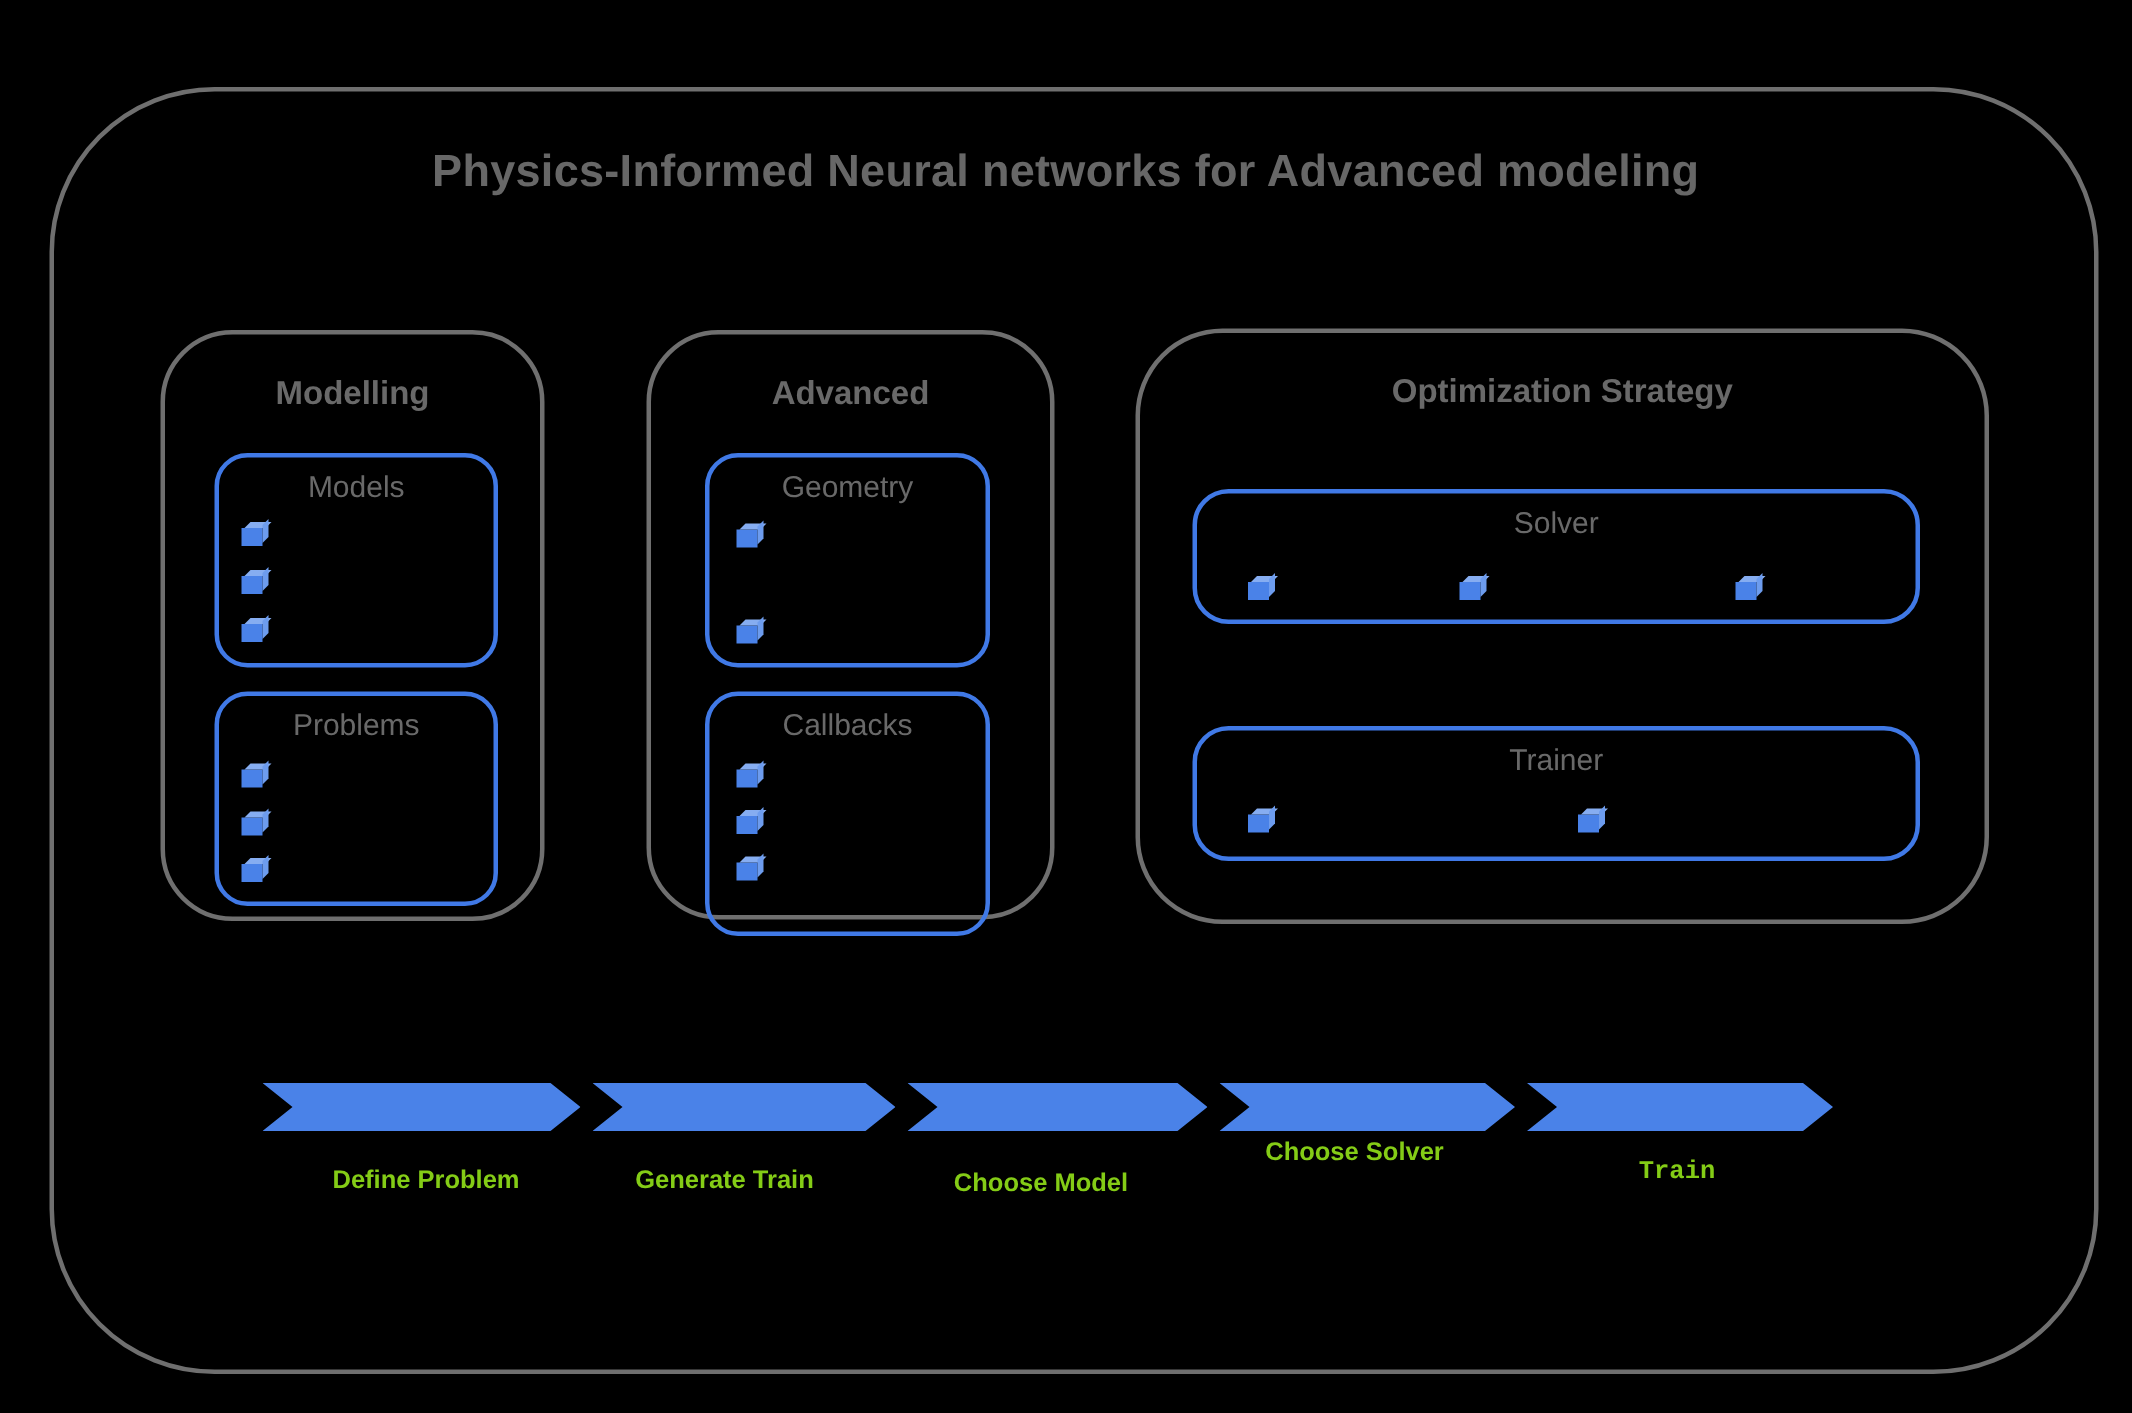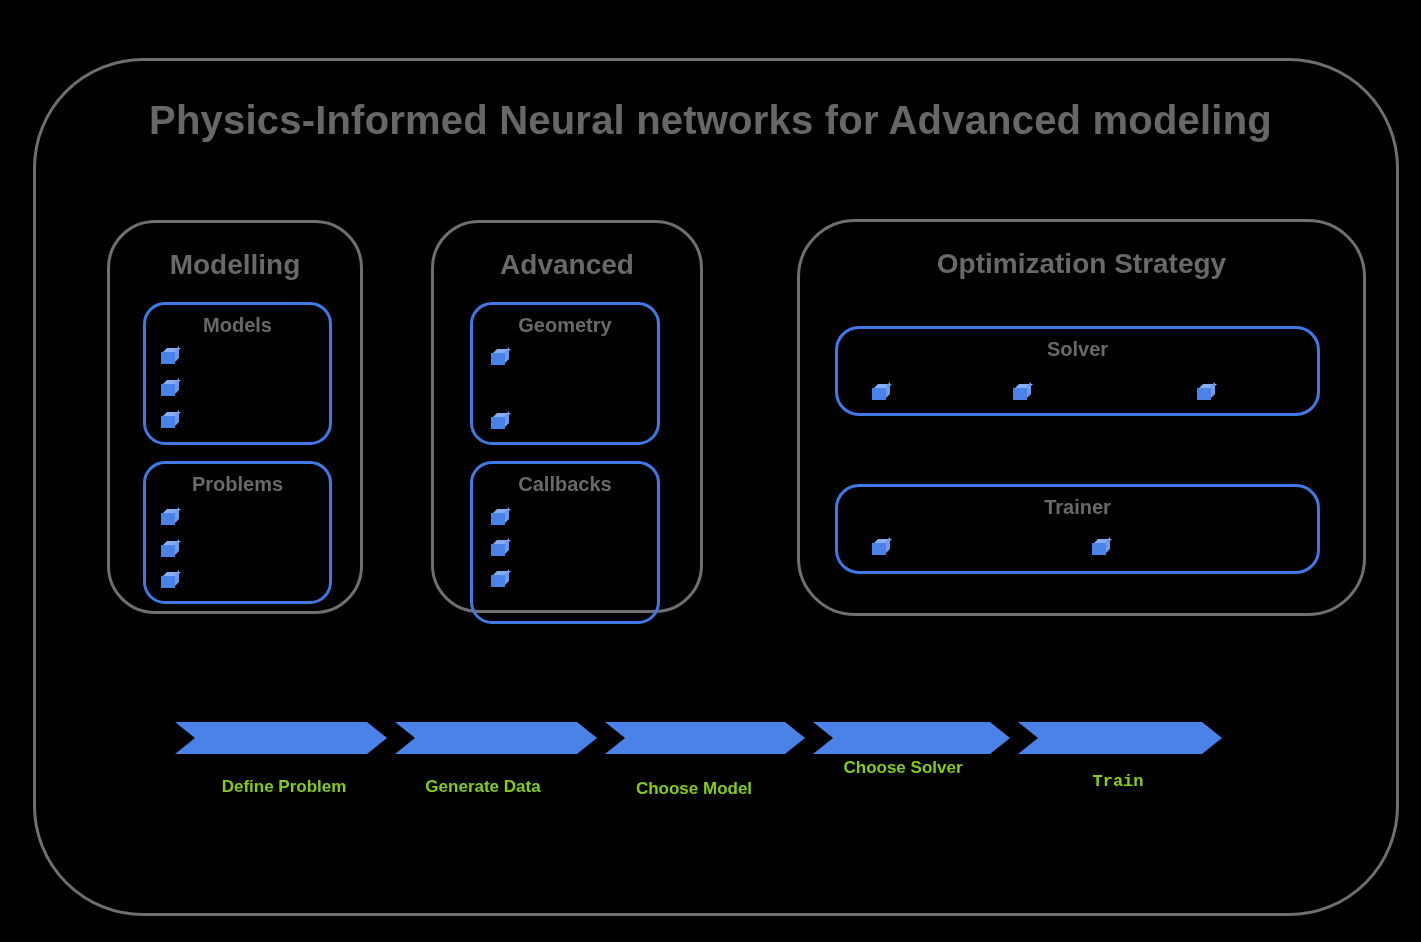--- a/index.html
+++ b/index.html
@@ -7,40 +7,40 @@
     position:relative;width:1421px;height:942px;background:#000;overflow:hidden;
     font-family:"Liberation Sans", sans-serif;
   }
   
   .frame{
     position:absolute;left:33px;top:58px;width:1360px;height:852px;
     border:3px solid #6f6f6f;border-radius:110px;
   }
   .title{
     position:absolute;left:0;top:98px;width:100%;
-    text-align:center;font-size:40px;font-weight:bold;color:#676767;letter-spacing:.2px;
+    text-align:center;font-size:30px;font-weight:bold;color:#676767;letter-spacing:.2px;
   }
   
   .group{
     position:absolute;border:3px solid #6f6f6f;border-radius:48px;box-sizing:border-box;
   }
   .group-modelling{left:107px;top:220px;width:256px;height:394px;}
   .group-features{left:431px;top:220px;width:272px;height:393px;}
-  .group-optimization{left:757px;top:219px;width:569px;height:397px;border-radius:58px;margin-left:40px;}
+  .group-optimization{left:757px;top:219px;width:569px;height:397px;border-radius:58px;}
   .group-label{
     position:absolute;left:0;top:26px;width:100%;text-align:center;
-    font-size:28px;font-weight:bold;color:#696969;
+    font-size:22px;font-weight:bold;color:#696969;
   }
   
   .panel{
     position:absolute;border:3px solid #4079e6;border-radius:22px;box-sizing:border-box;
   }
   .panel-label{
     position:absolute;left:0;top:9px;width:100%;text-align:center;
-    font-size:20px;font-weight:bold;color:#696969;
+    font-size:20px;font-weight:normal;color:#696969;
   }
   .panel-models{left:33px;top:79px;width:189px;height:143px;}
   .panel-problems{left:33px;top:238px;width:189px;height:143px;padding-left:44px;}
   .panel-geometry{left:36px;top:79px;width:190px;height:143px;}
   .panel-callbacks{left:36px;top:238px;width:190px;height:163px;}
   .panel-solver{left:35px;top:104px;width:485px;height:90px;border-radius:24px;}
   .panel-trainer{left:35px;top:262px;width:485px;height:90px;border-radius:24px;}
   
   .cube{position:absolute;width:14px;height:12px;background:#4a82e8;}
   .cube::before{
@@ -127,18 +127,18 @@
   </div>
 
   <div class="pipeline">
     <div class="seg seg1"></div>
     <div class="seg seg2"></div>
     <div class="seg seg3"></div>
     <div class="seg seg4"></div>
     <div class="seg seg5"></div>
 
     <div class="step-label lbl1">Define Problem</div>
-    <div class="step-label lbl2">Generate Data</div>
+    <div class="step-label lbl2">Generate Train</div>
     <div class="step-label lbl3">Choose Model</div>
     <div class="step-label lbl4">Choose Solver</div>
     <div class="step-label lbl5">Train</div>
   </div>
 </div>
 
 </body></html>

